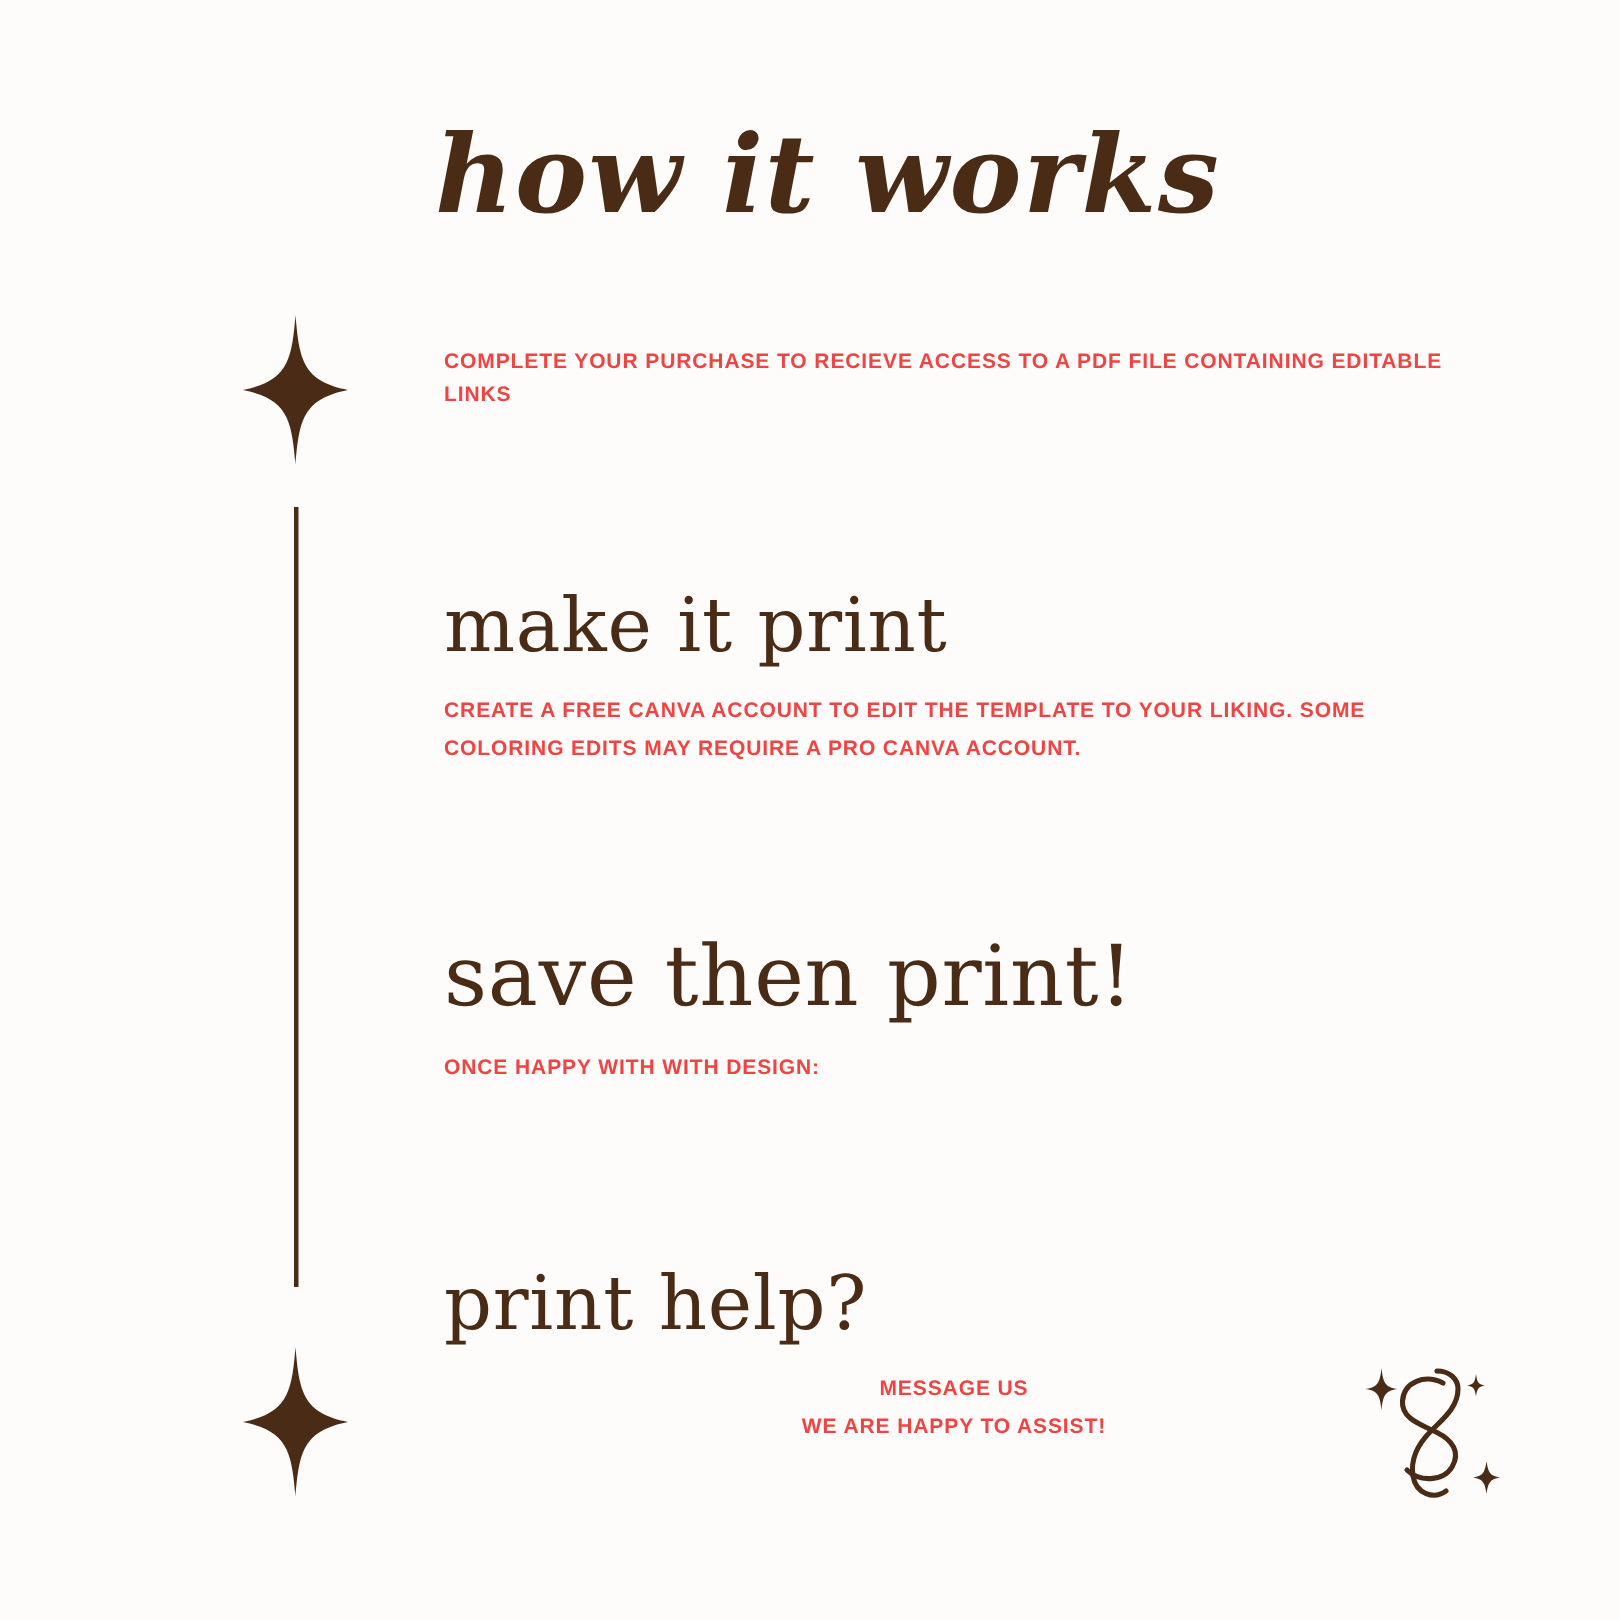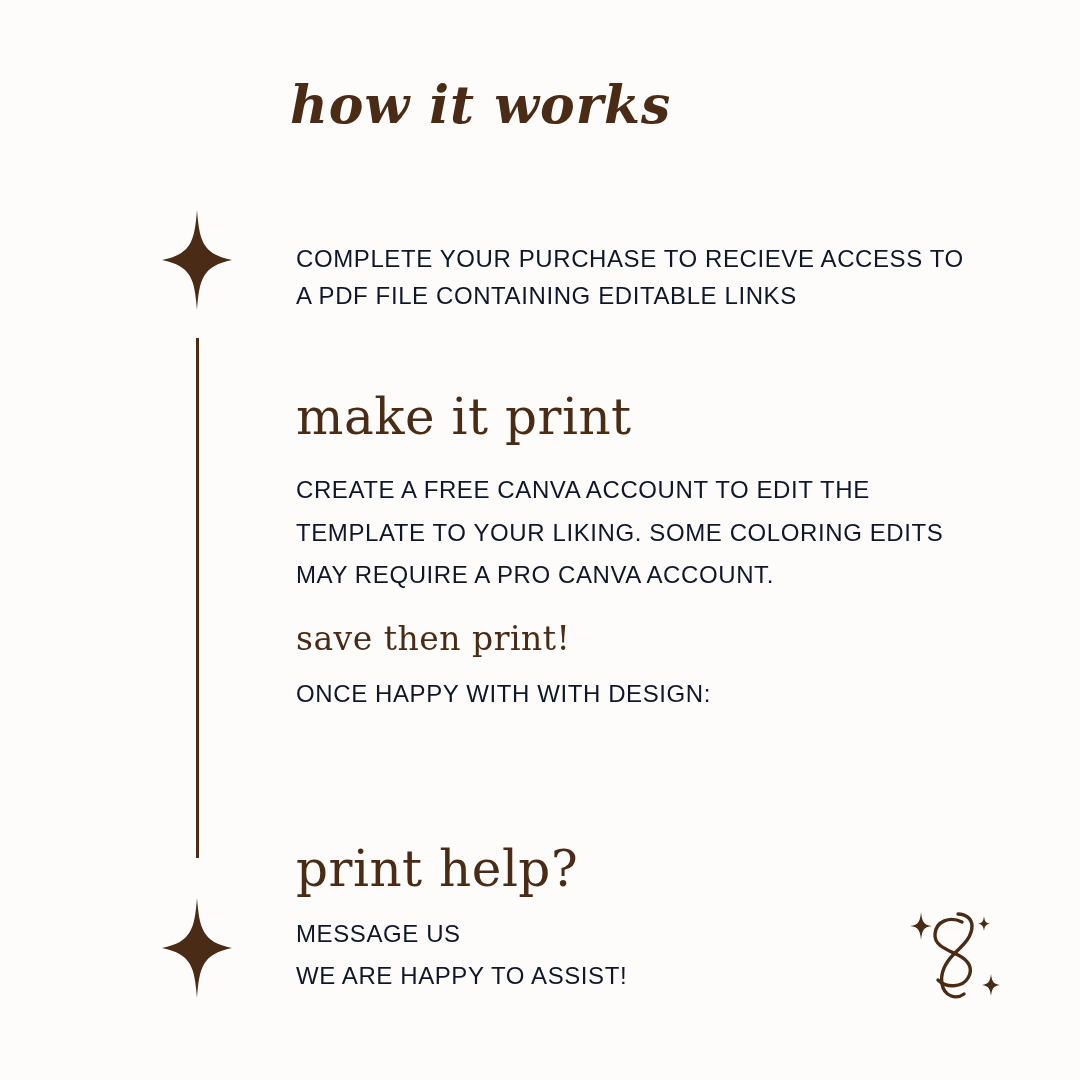--- a/index.html
+++ b/index.html
@@ -25,21 +25,21 @@
 
   
   .title {
     position: absolute;
     left: 290px;
     top: 78px;
     width: 700px;
     font-family: "DejaVu Serif", serif;
     font-style: italic;
     font-weight: 700;
-    font-size: 52px;
+    font-size: 72px;
     letter-spacing: 1px;
     color: #4a2c16;
     line-height: 1.05;
     white-space: nowrap;
   }
 
   
   .rule {
     position: absolute;
     left: 196px;
@@ -72,33 +72,33 @@
   .sec-head {
     font-family: "DejaVu Serif", serif;
     font-size: 50px;
     font-weight: 400;
     color: #4a2c16;
     letter-spacing: 0.5px;
     line-height: 1.1;
     margin: 0 0 16px 0;
     white-space: nowrap;
   }
-  .s3 .sec-head { font-size: 33px; }
+  .s3 .sec-head { font-size: 56px; }
 
   .sec-body {
     font-family: "Liberation Sans", sans-serif;
-    font-size: 24px;
+    font-size: 14px;
     letter-spacing: 0.6px;
     line-height: 1.78;
-    color: #0f172a;
-    font-weight: 400;
+    color: #ef4444;
+    font-weight: 700;
     max-width: 680px;
   }
   .s1 .sec-body { line-height: 1.55; }
-  .s4 .sec-body { line-height: 1.75; }
+  .s4 .sec-body { line-height: 1.75; text-align: center; }
 
   
   .monogram {
     position: absolute;
     right: 62px;
     bottom: 62px;
     width: 130px;
     height: 130px;
   }
   .monogram svg { display: block; }

